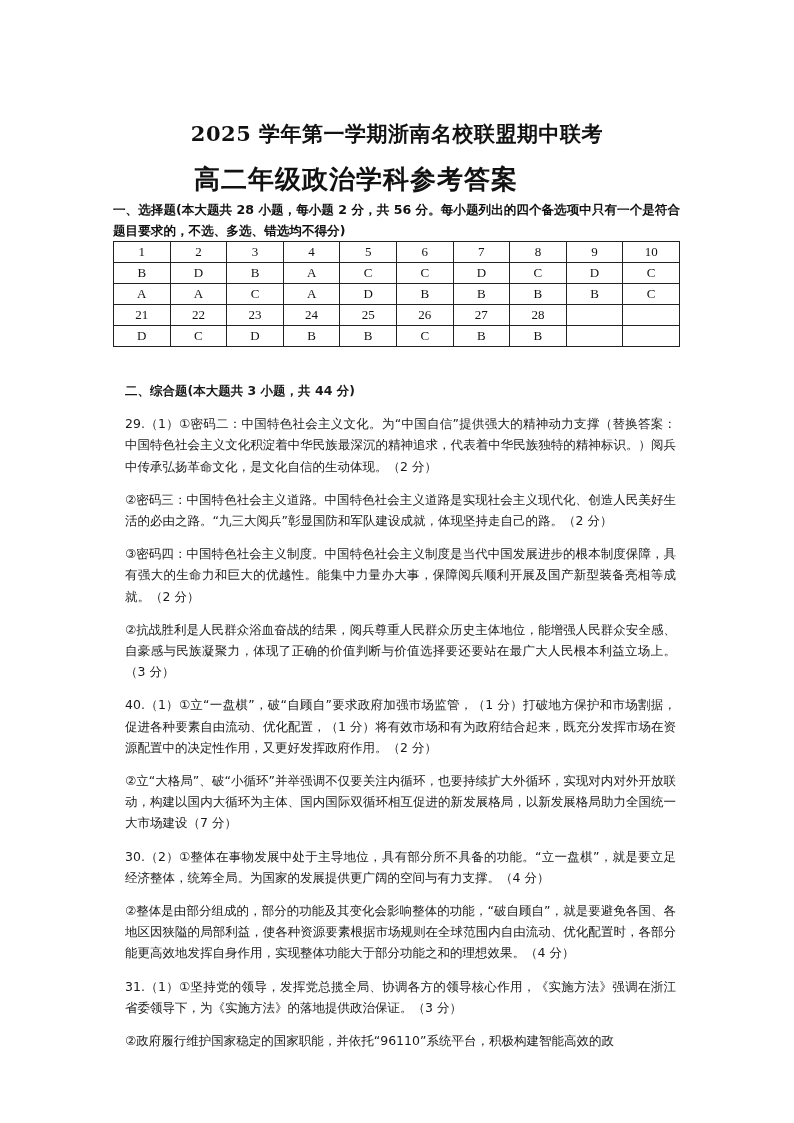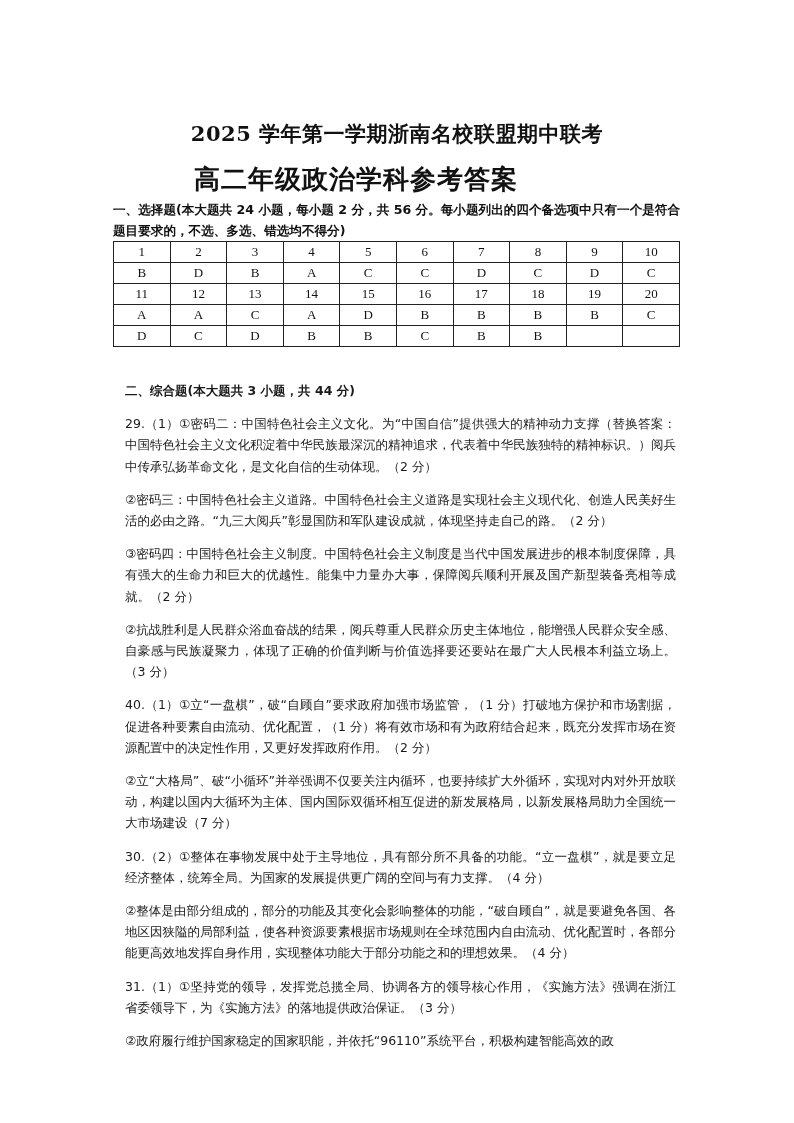--- a/index.html
+++ b/index.html
@@ -32,21 +32,21 @@
   .body .sec2 { font-weight: bold; }
   .body p { margin: 12px; text-align: justify; }
 </style>
 </head>
 <body>
 
 <div class="page">
   <div class="title1">2025 学年第一学期浙南名校联盟期中联考</div>
   <div class="title2">高二年级政治学科参考答案</div>
 
-  <div class="sec1">一、选择题(本大题共 24 小题，每小题 2 分，共 56 分。每小题列出的四个备选项中只有一个是符合题目要求的，不选、多选、错选均不得分)</div>
+  <div class="sec1">一、选择题(本大题共 28 小题，每小题 2 分，共 56 分。每小题列出的四个备选项中只有一个是符合题目要求的，不选、多选、错选均不得分)</div>
 
   <table class="ans">
     <tbody id="ans-body">
         <tr>
           <td>1</td>
           <td>2</td>
           <td>3</td>
           <td>4</td>
           <td>5</td>
           <td>6</td>
@@ -61,42 +61,42 @@
           <td>B</td>
           <td>A</td>
           <td>C</td>
           <td>C</td>
           <td>D</td>
           <td>C</td>
           <td>D</td>
           <td>C</td>
         </tr>
         <tr>
-          <td>11</td>
-          <td>12</td>
-          <td>13</td>
-          <td>14</td>
-          <td>15</td>
-          <td>16</td>
-          <td>17</td>
-          <td>18</td>
-          <td>19</td>
-          <td>20</td>
-        </tr>
-        <tr>
           <td>A</td>
           <td>A</td>
           <td>C</td>
           <td>A</td>
           <td>D</td>
           <td>B</td>
           <td>B</td>
           <td>B</td>
           <td>B</td>
           <td>C</td>
+        </tr>
+        <tr>
+          <td>21</td>
+          <td>22</td>
+          <td>23</td>
+          <td>24</td>
+          <td>25</td>
+          <td>26</td>
+          <td>27</td>
+          <td>28</td>
+          <td></td>
+          <td></td>
         </tr>
         <tr>
           <td>D</td>
           <td>C</td>
           <td>D</td>
           <td>B</td>
           <td>B</td>
           <td>C</td>
           <td>B</td>
           <td>B</td>

